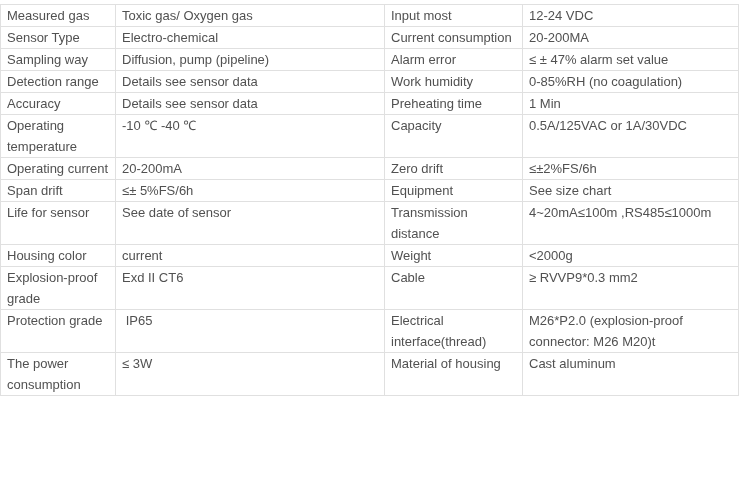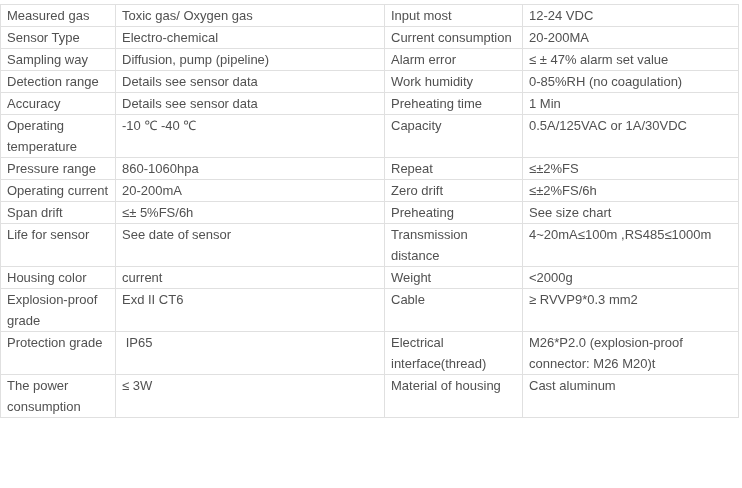--- a/index.html
+++ b/index.html
@@ -76,35 +76,29 @@
         <td>Preheating time</td>
         <td>1 Min</td>
       </tr>
       <tr>
         <td>Operating temperature</td>
         <td>-10 ℃ -40 ℃</td>
         <td>Capacity</td>
         <td>0.5A/125VAC or 1A/30VDC</td>
       </tr>
       <tr>
-        <td>Pressure range</td>
-        <td>860-1060hpa</td>
-        <td>Repeat</td>
-        <td>≤±2%FS</td>
-      </tr>
-      <tr>
         <td>Operating current</td>
         <td>20-200mA</td>
         <td>Zero drift</td>
         <td>≤±2%FS/6h</td>
       </tr>
       <tr>
         <td>Span drift</td>
         <td>≤± 5%FS/6h</td>
-        <td>Preheating</td>
+        <td>Equipment</td>
         <td>See size chart</td>
       </tr>
       <tr>
         <td>Life for sensor</td>
         <td>See date of sensor</td>
         <td>Transmission distance</td>
         <td>4~20mA≤100m ,RS485≤1000m</td>
       </tr>
       <tr>
         <td>Housing color</td>

